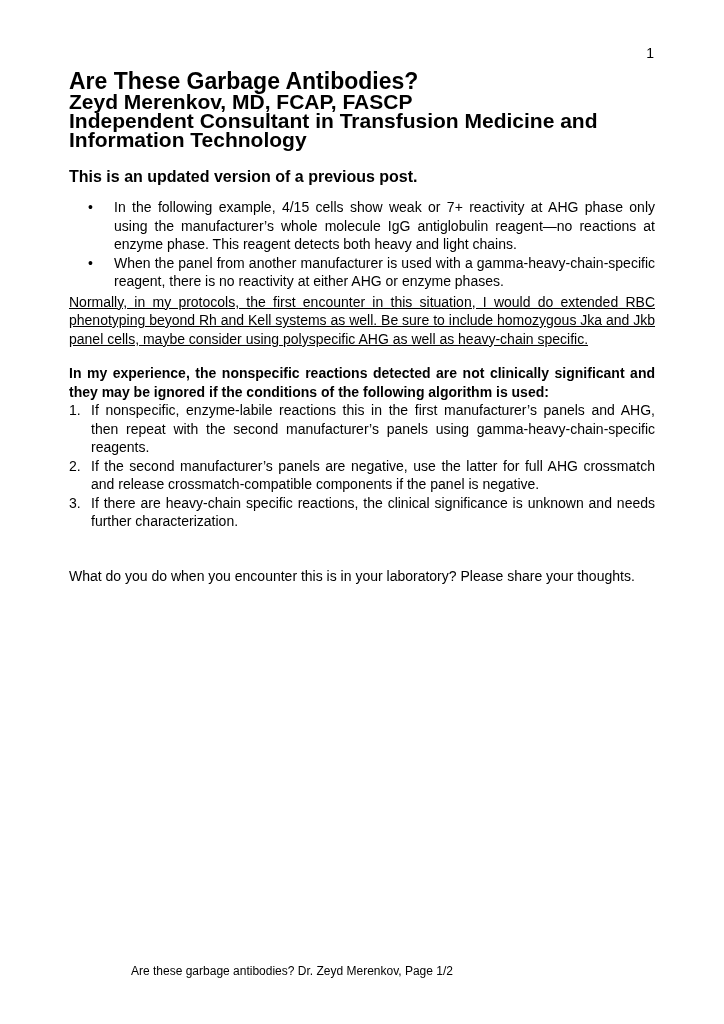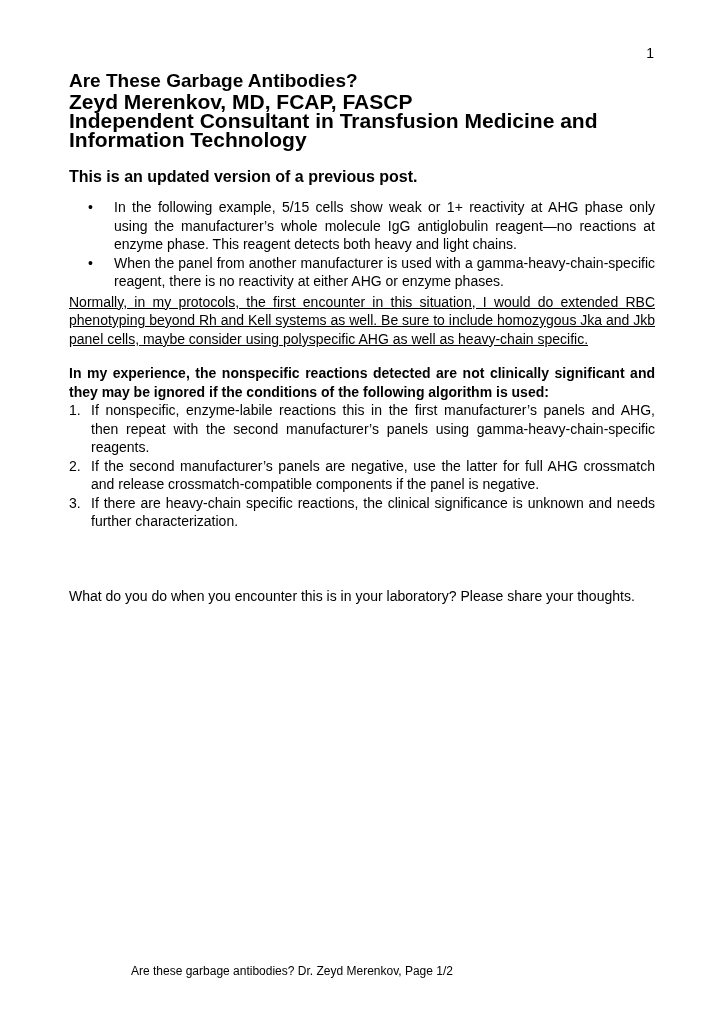--- a/index.html
+++ b/index.html
@@ -1,51 +1,51 @@
 <!DOCTYPE html>
 <html><head>
   <meta charset="utf-8">
   <style>
     html, body { margin:0; padding:0; background:#ffffff; }
     body { width:724px; height:1024px; position:relative; overflow:hidden;
       font-family:"Liberation Sans", sans-serif; color:#000; }
     .page-num { position:absolute; top:45px; right:70px; font-size:14px; }
     .content { position:absolute; left:69px; top:70px; width:586px; }
-    h1 { font-size:19px; font-weight:bold; margin:0; line-height:22px; }
+    h1 { font-size:23px; font-weight:bold; margin:0; line-height:22px; }
     .sub { font-size:21px; font-weight:bold; line-height:19px; margin:0; }
     .update { font-size:16px; font-weight:bold; margin:19px 0 0 0; line-height:18px; }
     p { font-size:14px; line-height:18.5px; margin:0; text-align:justify; }
     .para1 { margin-top:19px; }
     ul { margin:12px 0 0 0; padding:0 0 0 45px; }
     ul li { font-size:14px; line-height:18.5px; text-align:justify; list-style:none; position:relative; }
     ul li .bullet { position:absolute; left:-26px; top:0; }
     .para2 { margin-top:2px;text-decoration:underline; }
     .bold-para { margin-top:16px; font-weight:bold; }
     ol { margin:0; padding:0 0 0 22px; }
     ol li { font-size:14px; line-height:18.5px; text-align:justify; list-style:none; position:relative; }
     ol li .num { position:absolute; left:-22px; top:0; }
-    .closing { margin-top:56px; }
+    .closing { margin-top:36px; }
     .footer { position:absolute; top:964px; left:0; width:584px; text-align:center; font-size:12px; }
   </style>
 </head>
 <body>
 
 <div class="page-num">1</div>
 
 <div class="content">
   <h1>Are These Garbage Antibodies?</h1>
   <div class="sub">Zeyd Merenkov, MD, FCAP, FASCP</div>
   <div class="sub">Independent Consultant in Transfusion Medicine and Information Technology</div>
   <div class="update">This is an updated version of a previous post.</div>
 
 
   <ul>
     <li>
       <span class="bullet">•</span>
-      <span>In the following example, 5/15 cells show weak or 1+ reactivity at AHG phase only using the manufacturer’s whole molecule IgG antiglobulin reagent—no reactions at enzyme phase.  This reagent detects both heavy and light chains.</span>
+      <span>In the following example, 4/15 cells show weak or 7+ reactivity at AHG phase only using the manufacturer’s whole molecule IgG antiglobulin reagent—no reactions at enzyme phase.  This reagent detects both heavy and light chains.</span>
     </li>
     <li>
       <span class="bullet">•</span>
       <span>When the panel from another manufacturer is used with a gamma-heavy-chain-specific reagent, there is no reactivity at either AHG or enzyme phases.</span>
     </li>
   </ul>
 
   <p class="para2">Normally, in my protocols, the first encounter in this situation, I would do extended RBC phenotyping beyond Rh and Kell systems as well.  Be sure to include homozygous Jka and Jkb panel cells, maybe consider using polyspecific AHG as well as heavy-chain specific.</p>
 
   <p class="bold-para">In my experience, the nonspecific reactions detected are not clinically significant and they may be ignored if the conditions of the following algorithm is used:</p>

